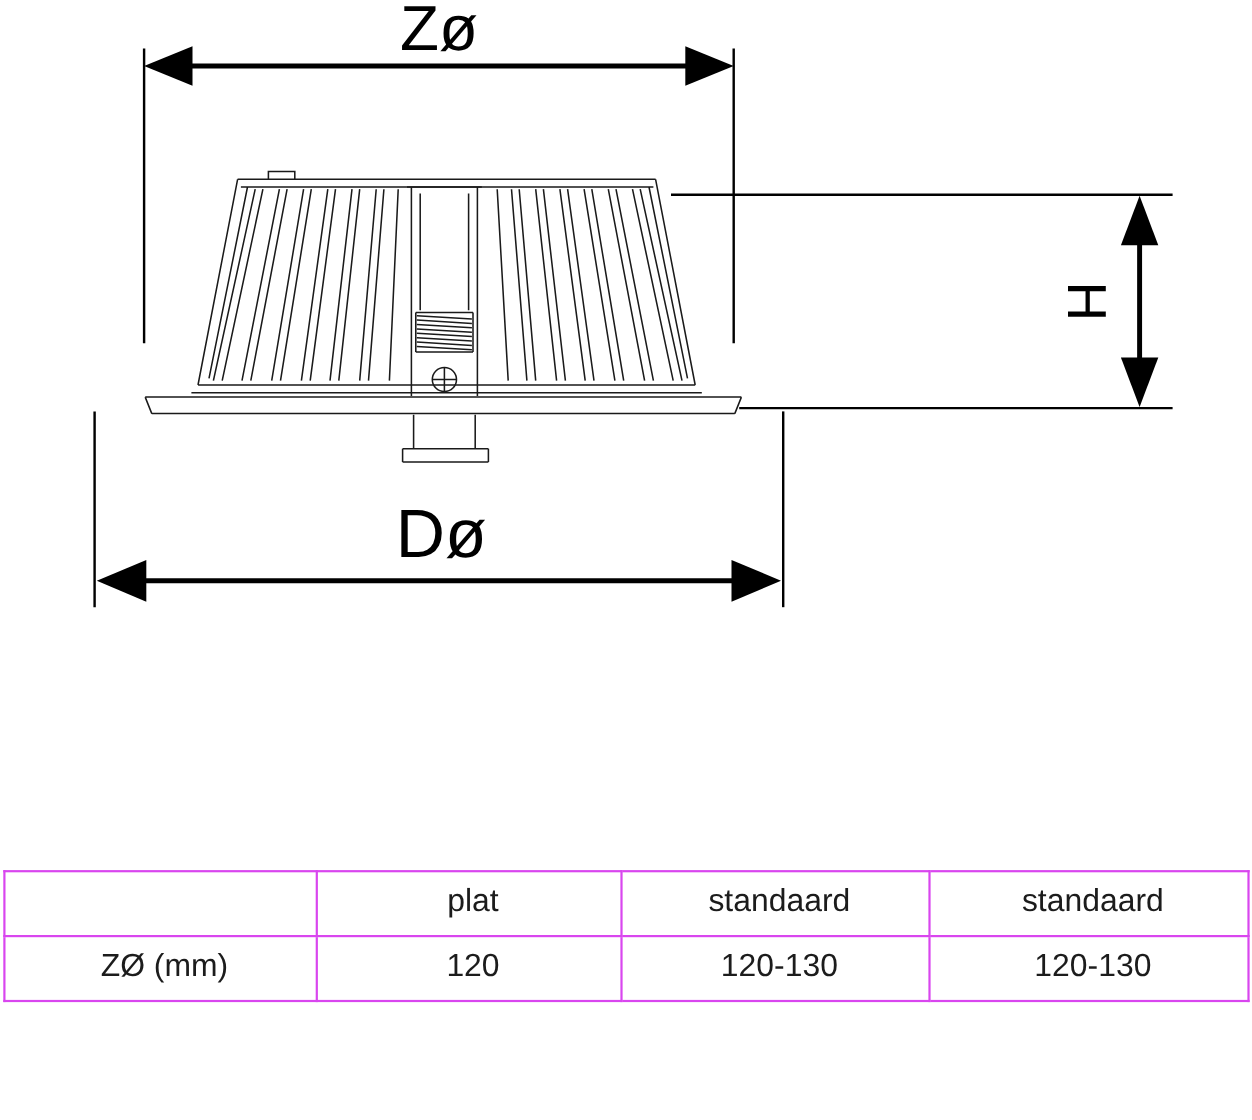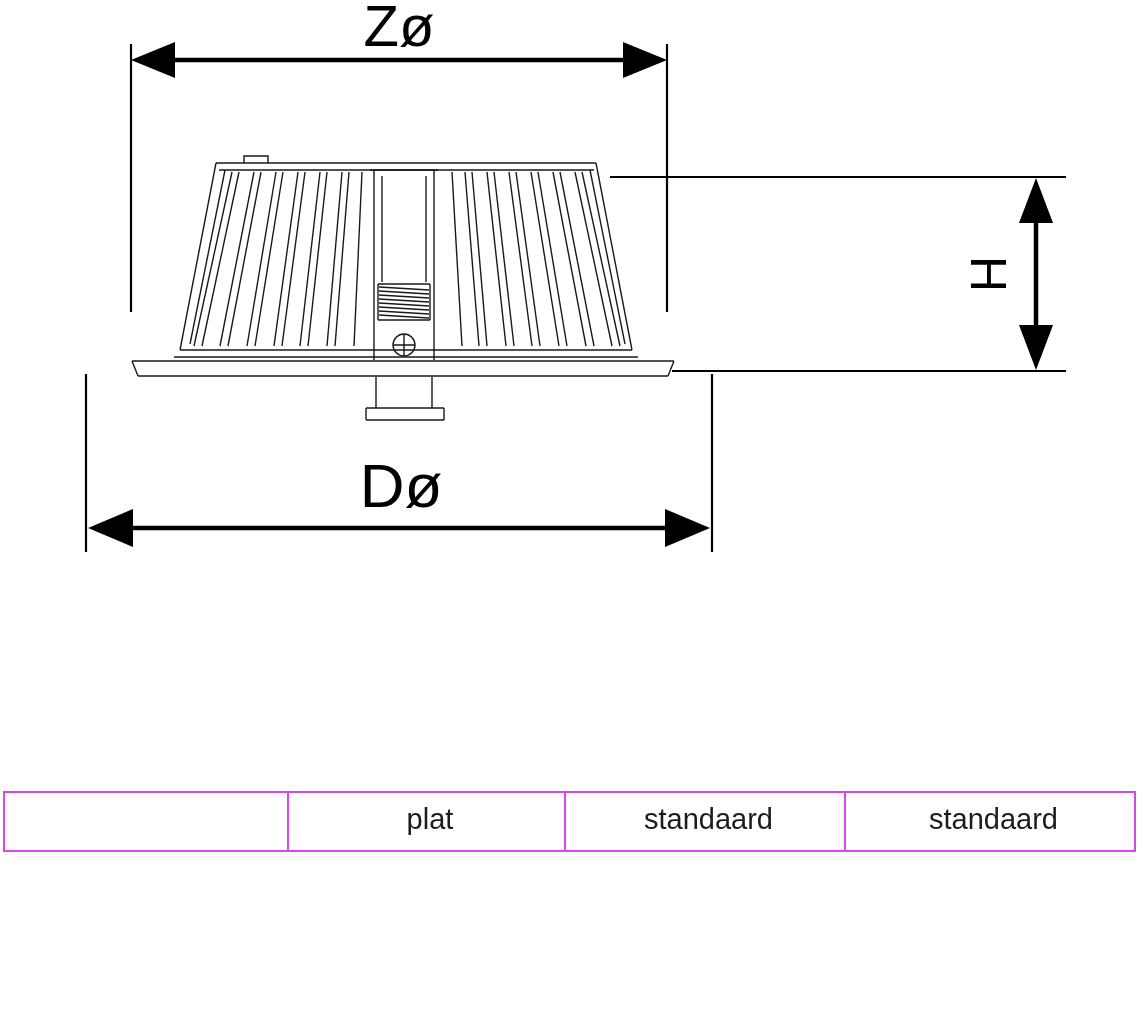--- a/index.html
+++ b/index.html
@@ -110,16 +110,22 @@
       <col style="width:280px">
         <col style="width:290px">
     </colgroup>
     <tbody>
         <tr>
       <th></th>
       <th>plat</th>
       <th>standaard</th>
       <th>standaard</th>
     </tr>
+    <tr>
+      <td>ZØ (mm)</td>
+      <td>120</td>
+      <td>120-130</td>
+      <td>120-130</td>
+    </tr>
   </tbody>
     </table>
 
 </div>
 
 </body></html>

